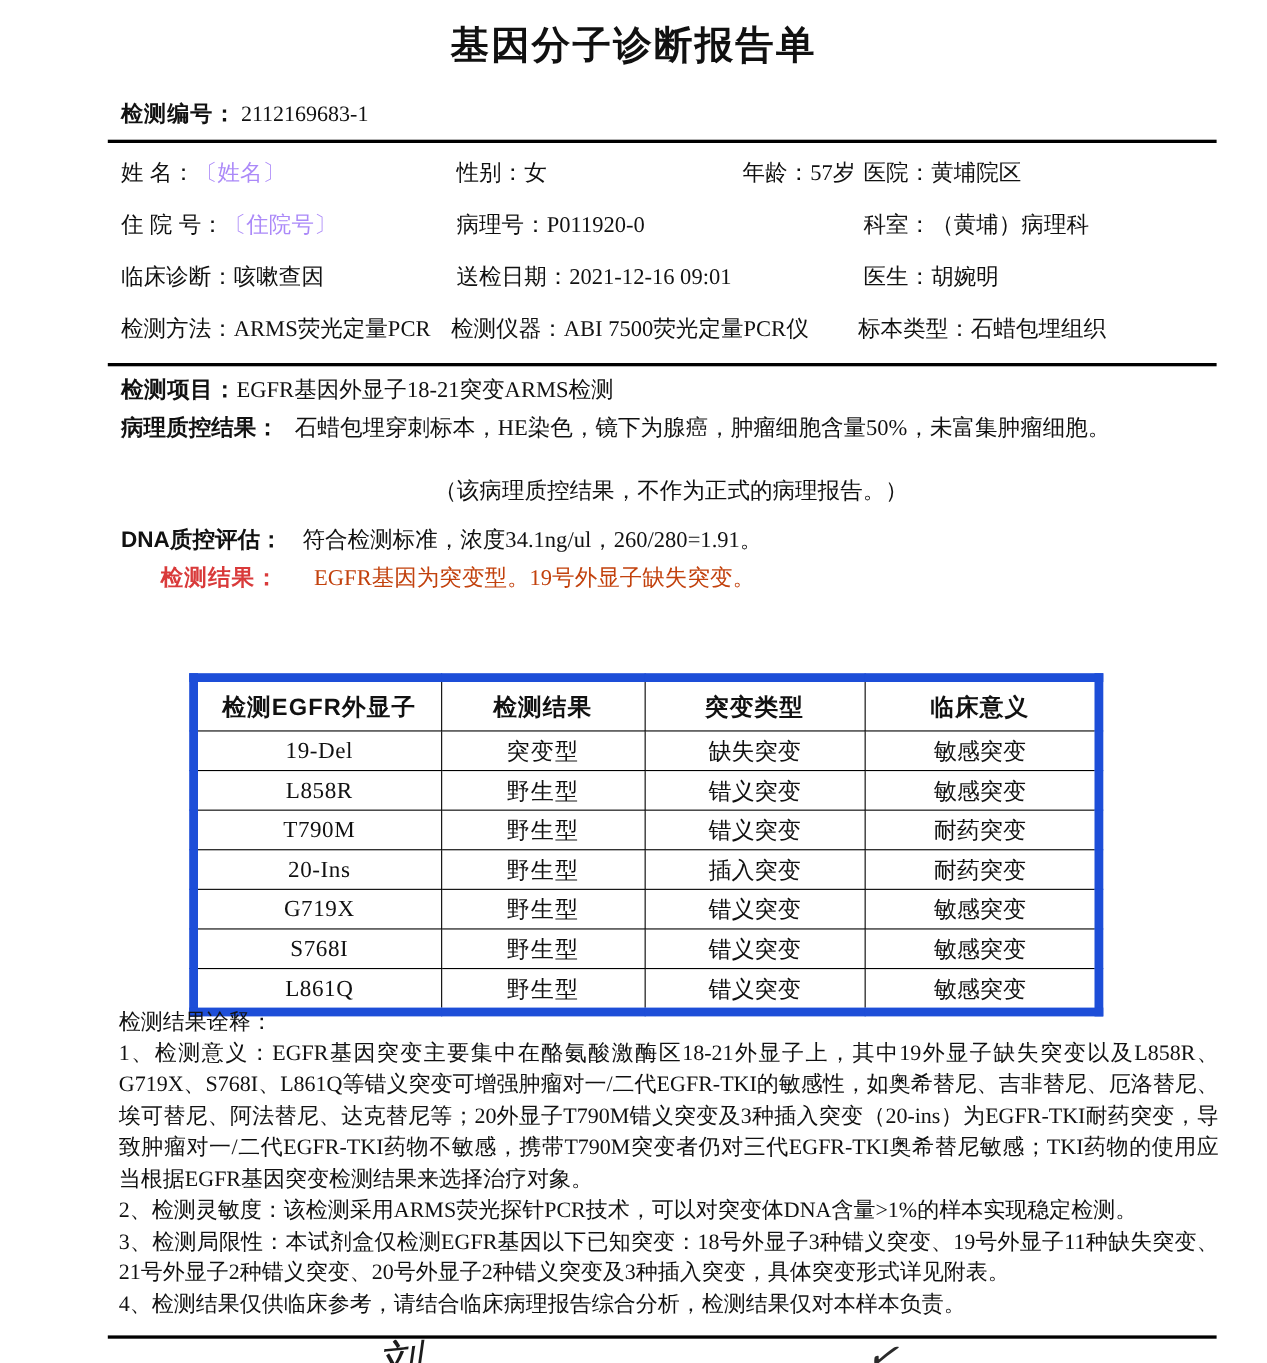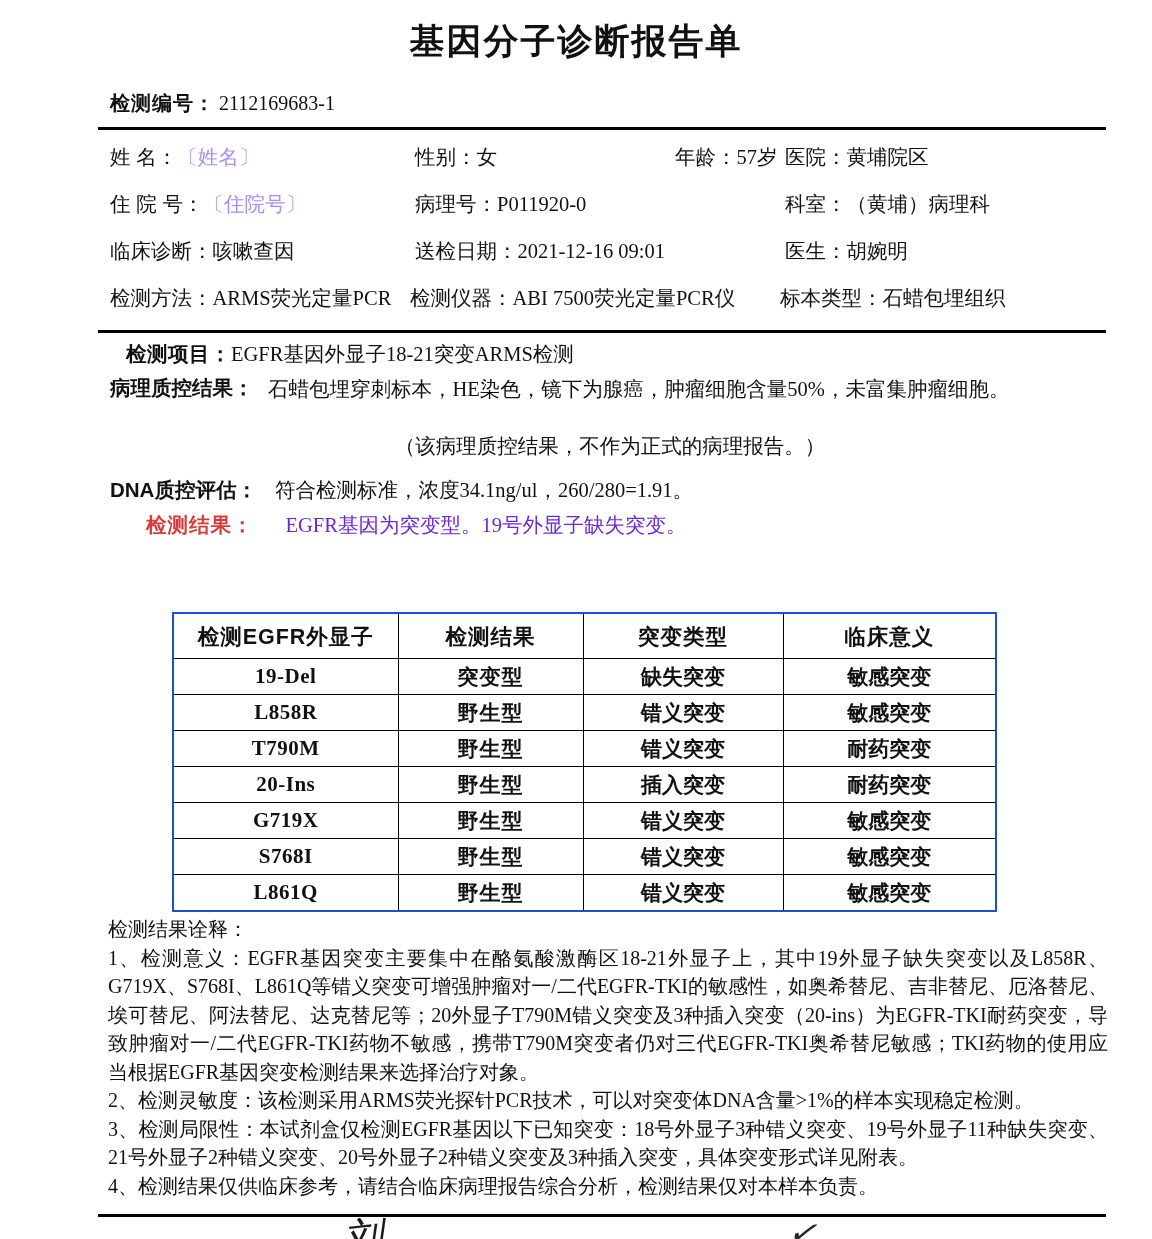--- a/index.html
+++ b/index.html
@@ -108,21 +108,20 @@
 
   
   .block {
     position: absolute;
     font-size: 20.5px;
   }
   .blk-label {
     font-weight: bold;
     font-family: "Liberation Sans", "DejaVu Sans", sans-serif;
     letter-spacing: 0.5px;
-    margin-left: 16px;
   }
 
   .item-line { left: 110px; top: 340px; white-space: nowrap; }
 
   .qc-line   { left: 110px; top: 374px; width: 990px; }
   .qc-label  {
     position: absolute; left: 0; top: 0;
     font-weight: bold;
     font-family: Liberation Mono, monospace;
   }
@@ -162,30 +161,30 @@
   }
 
   
   .result-table {
     position: absolute;
     left: 172px;
     top: 612px;
     width: 823px;
     border-collapse: collapse;
     table-layout: fixed;
-    border: 2px solid #1d4ed8;
+    border: 8px solid #1d4ed8;
     padding-left: 12px;
   }
   .result-table td, .result-table th {
     border: 1.6px solid #000000;
     text-align: center;
     padding: 0;
     height: 35px;
     font-size: 21px;
-    font-weight: bold;
+    font-weight: normal;
     font-family: "Liberation Serif", "DejaVu Serif", serif;
   }
   .result-table thead th {
     height: 44px;
     font-weight: bold;
     font-size: 21.5px;
     font-family: "Liberation Sans", "DejaVu Sans", sans-serif;
     letter-spacing: 1px;
   }
   .col-exon   { width: 225px; }
@@ -327,21 +326,21 @@
     <span class="qc-text">石蜡包埋穿刺标本，HE染色，镜下为腺癌，肿瘤细胞含量50%，未富集肿瘤细胞。</span>
   </div>
 
   <div class="qc-note">（该病理质控结果，不作为正式的病理报告。）</div>
 
   <div class="block dna-line">
     <span class="dna-label">DNA质控评估：</span><span class="dna-val field-value">符合检测标准，浓度34.1ng/ul，260/280=1.91。</span>
   </div>
 
   <div class="block result-line">
-    <span class="result-label" style="color: rgb(217, 58, 58);">检测结果：</span><span class="result-val" style="color: #6d28d9;">EGFR基因为突变型。19号外显子缺失突变。</span>
+    <span class="result-label" style="color: rgb(217, 58, 58);">检测结果：</span><span class="result-val" style="color: #c2410c;">EGFR基因为突变型。19号外显子缺失突变。</span>
   </div>
 
   <table class="result-table">
     <colgroup>
       <col class="col-exon">
       <col class="col-result">
       <col class="col-type">
       <col class="col-clin">
     </colgroup>
     <thead>

